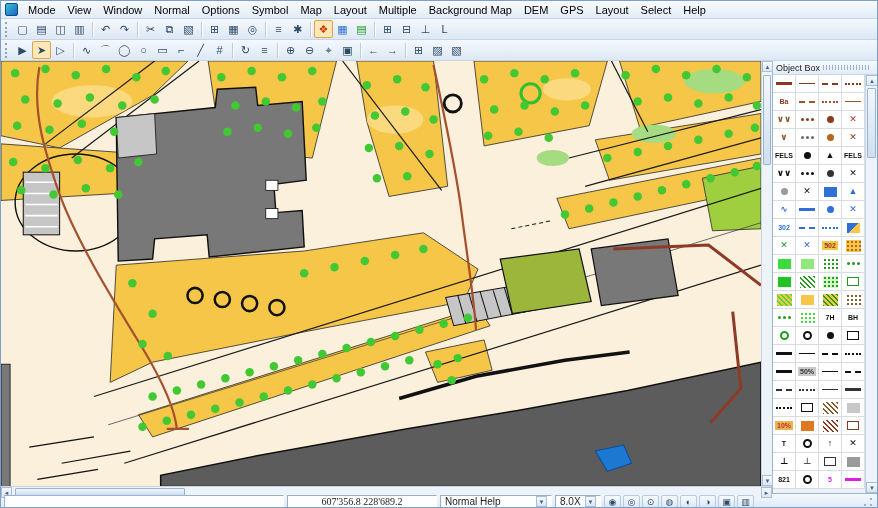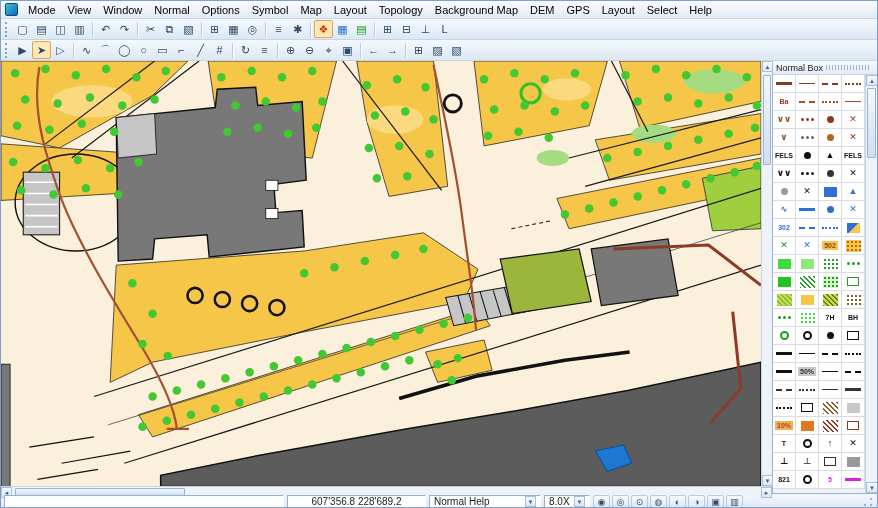--- a/index.html
+++ b/index.html
@@ -41,21 +41,21 @@
   .sym-grid { flex:1; display:grid; grid-template-columns:repeat(4,1fr); grid-auto-rows:18px; background:#eef1f5; }
   .sym-cell { background:#fff; border-right:1px solid #d8dde4; border-bottom:1px solid #d8dde4; display:flex; align-items:center; justify-content:center; overflow:hidden; }
   .sym-text { font-size:7px; font-weight:bold; line-height:1; }
   .sym-glyph { font-size:9px; line-height:1; font-weight:bold; }
   .sym-scroll { width:12px; background:#eef3f9; border-left:1px solid #c5d6ea; display:flex; flex-direction:column; }
 
   
   .statusbar { height:16px; display:flex; align-items:center; gap:3px; padding:0 3px; background:linear-gradient(#f4f8fd,#dde8f4); border-top:1px solid #9ab4d0; font-size:10px; }
   .sfield { height:13px; background:#fdfefe; border:1px solid; border-color:#9ab0c8 #fff #fff #9ab0c8; display:flex; align-items:center; padding:0 4px; color:#222; }
   .f-long { width:280px; }
-  .f-coords { width:139px; justify-content:center; }
+  .f-coords { width:150px; justify-content:center;font-family:Liberation Serif, serif; }
   .f-mode { width:112px; justify-content:space-between; }
   .f-zoom { width:46px; justify-content:space-between; }
   .drop-arrow { font-size:6px; color:#44618a; background:linear-gradient(#f6fafe,#dbe6f2); border:1px solid #aac0d8; width:11px; height:11px; display:flex; align-items:center; justify-content:center; }
   .stbtn { width:17px; height:13px; display:flex; align-items:center; justify-content:center; font-size:9px; color:#2e4a66; border:1px solid #b8cade; background:linear-gradient(#f6fafe,#dde8f4); border-radius:2px; }
   .resize-grip { margin-left:auto; width:12px; height:12px; background:
       radial-gradient(circle at 9px 3px,#9ab0c8 1px,transparent 1.3px),
       radial-gradient(circle at 9px 9px,#9ab0c8 1px,transparent 1.3px),
       radial-gradient(circle at 3px 9px,#9ab0c8 1px,transparent 1.3px); }
 </style>
 </head>
@@ -67,21 +67,21 @@
     <div class="app-icon"></div>
     <div id="menu-items" style="display:flex">
         <div class="menu-item">Mode</div>
         <div class="menu-item">View</div>
         <div class="menu-item">Window</div>
         <div class="menu-item">Normal</div>
         <div class="menu-item">Options</div>
         <div class="menu-item">Symbol</div>
         <div class="menu-item">Map</div>
         <div class="menu-item">Layout</div>
-        <div class="menu-item">Topology</div>
+        <div class="menu-item">Multiple</div>
         <div class="menu-item">Background Map</div>
         <div class="menu-item">DEM</div>
         <div class="menu-item">GPS</div>
         <div class="menu-item">Layout</div>
         <div class="menu-item">Select</div>
         <div class="menu-item">Help</div>
       </div>
   </div>
 
   <div class="toolbar">
@@ -395,21 +395,21 @@
         <div class="sbtn">◄</div>
         <div class="strack">
             <div class="sthumb" style="top:1px;bottom:1px;left:3px;width:170px"></div>
           </div>
         <div class="sbtn">►</div>
       </div>
     </div>
 
     <div class="sympanel">
       <div class="sym-header">
-        <span>Normal Box</span>
+        <span>Object Box</span>
         <div class="sym-grip"></div>
       </div>
       <div class="sym-body">
         <div class="sym-grid" id="sym-grid">
             <div class="sym-cell">
               <div style="width: 16px; height: 3px; background: rgb(139, 58, 30);"></div>
             </div>
             <div class="sym-cell">
               <div style="width: 16px; height: 1px; background: rgb(139, 58, 30);"></div>
             </div>

